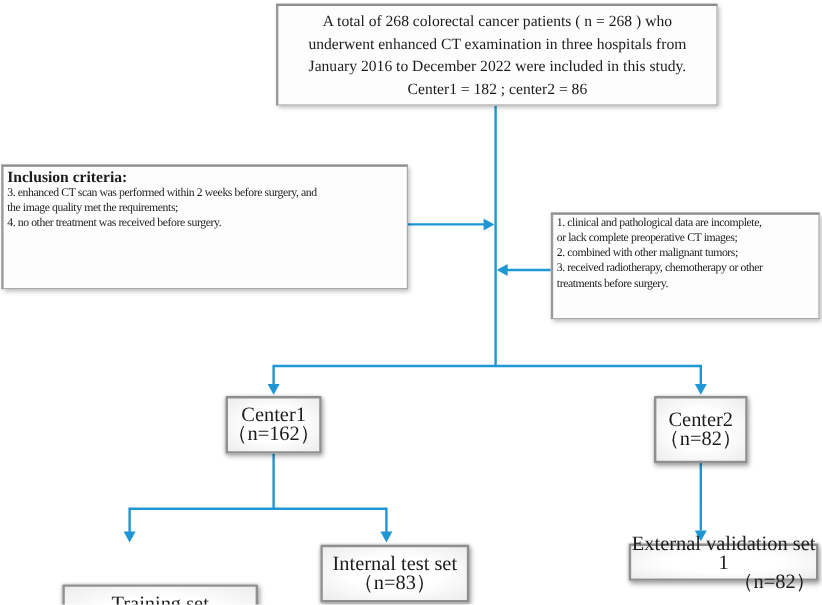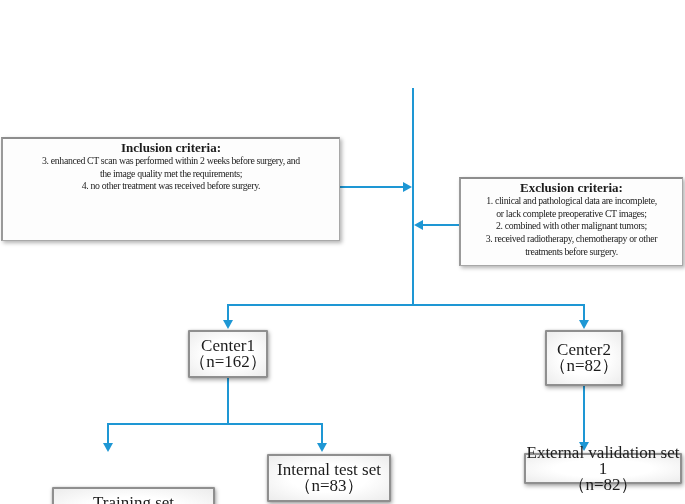--- a/index.html
+++ b/index.html
@@ -16,38 +16,38 @@
   .shadow-box {
     border:1px solid #a8a8a8; border-top:2px solid #8d8d8d; border-left:2px solid #9a9a9a;
     box-shadow:2px 2px 4px rgba(0,0,0,0.30);
     background:#fdfdfd;
   }
   .top-box {
     left:230px; top:3px; width:368px; height:85px;
     text-align:center; white-space:pre-line;
     font-size:13px; line-height:18.5px; padding-top:4px;
   }
-  .criteria-box { text-align:center; padding:1px 3px 0 3px; }
+  .criteria-box { text-align:left; padding:1px 3px 0 3px; }
   .criteria-title { font-weight:bold; font-size:13px; line-height:15px; }
   .criteria-item { font-size:9.8px; letter-spacing:-0.35px; line-height:12.7px; white-space:pre-line; }
   .inclusion-box { left:1px; top:137px; width:339px; height:104px; }
   .exclusion-box { left:459px; top:177px; width:224px; height:89px; }
 
   .node {
     border:2px solid #8f8f8f; border-radius:1px;
     background:radial-gradient(ellipse at center, #ffffff 45%, #ececec 100%);
     box-shadow:1px 2px 4px rgba(0,0,0,0.35), 0 0 2px rgba(0,0,0,0.15);
     display:flex; flex-direction:column; align-items:center; justify-content:center;
     text-align:center; font-size:17px; line-height:16px;
   }
   .center1-box  { left:188px; top:330px; width:80px;  height:48px; }
   .center2-box  { left:545px; top:330px; width:78px;  height:56px; }
   .training-box { left:52px;  top:454px; width:163px; height:48px;margin-top:33px; }
   .internal-box { left:267px; top:454px; width:124px; height:48px; }
-  .external-box { left:524px; top:453px; width:158px; height:31px; }
+  .external-box { left:524px; top:453px; width:158px; height:31px;align-items:flex-end; }
 </style>
 </head>
 <body>
 
 <div class="canvas">
 
   <svg class="connectors" width="685" height="504" viewBox="0 0 685 504">
     <path class="conn" d="M413 88 V305"></path>
     <path class="conn" d="M228 305 H584"></path>
     <path class="conn" d="M228 304 V321"></path>
@@ -61,30 +61,33 @@
     <path class="conn" d="M228 378 V424"></path>
     <path class="conn" d="M108 424 H322"></path>
     <path class="conn" d="M108 423 V444"></path>
     <polygon class="arrowhead" points="103,443 113,443 108,452"></polygon>
     <path class="conn" d="M322 423 V444"></path>
     <polygon class="arrowhead" points="317,443 327,443 322,452"></polygon>
     <path class="conn" d="M584 378 V442"></path>
     <polygon class="arrowhead" points="579,442 589,442 584,451"></polygon>
   </svg>
 
+  <div class="box shadow-box top-box">A total of 268 colorectal cancer patients ( n = 268 ) who
+underwent enhanced CT examination in three hospitals from
+January 2016 to December 2022 were included in this study.
+Center1 = 182 ; center2 = 86</div>
 
   <div class="box shadow-box criteria-box inclusion-box">
     <div class="criteria-title">Inclusion criteria:</div>
     <div class="criteria-item">3. enhanced CT scan was performed within 2 weeks before surgery, and
 the image quality met the requirements;</div>
     <div class="criteria-item">4. no other treatment was received before surgery.</div>
   </div>
 
   <div class="box shadow-box criteria-box exclusion-box">
-    <div class="criteria-title">Exclusion criteria:</div>
     <div class="criteria-item">1. clinical and pathological data are incomplete,
 or lack complete preoperative CT images;</div>
     <div class="criteria-item">2. combined with other malignant tumors;</div>
     <div class="criteria-item">3. received radiotherapy, chemotherapy or other
 treatments before surgery.</div>
   </div>
 
   <div class="box node center1-box">
     <div>Center1</div>
     <div>（n=162）</div>

